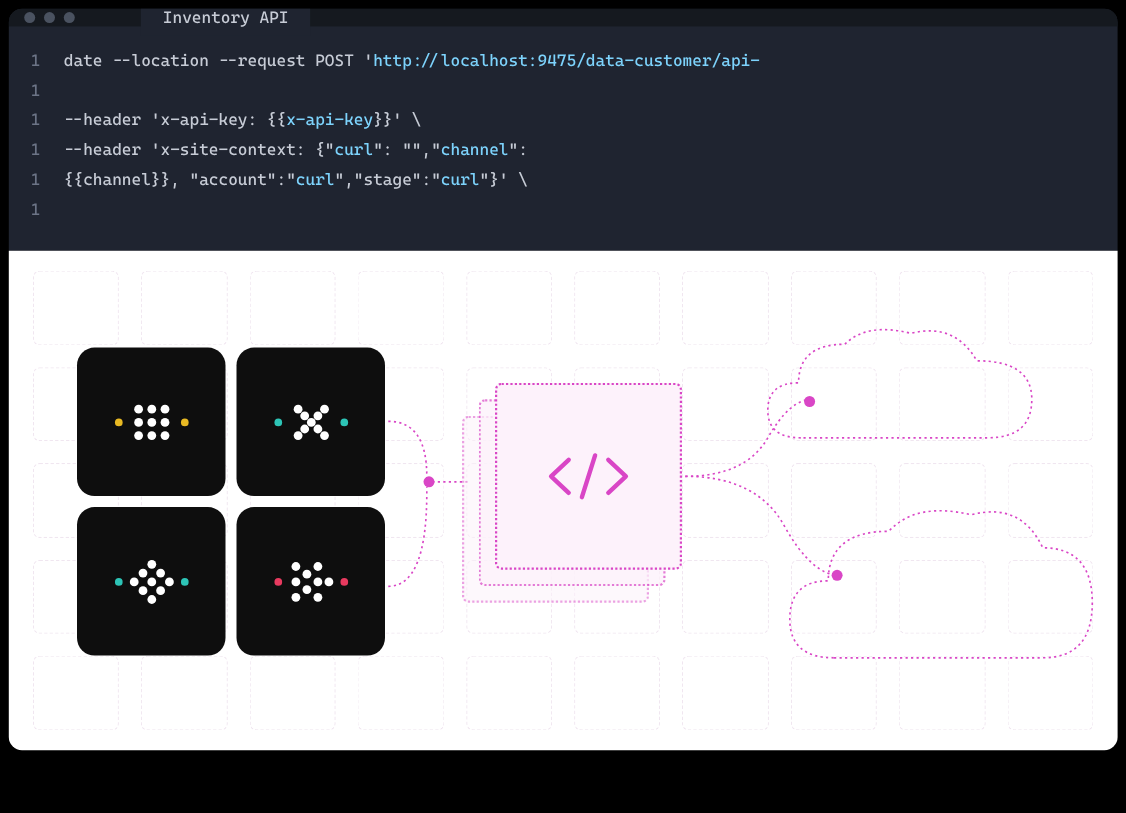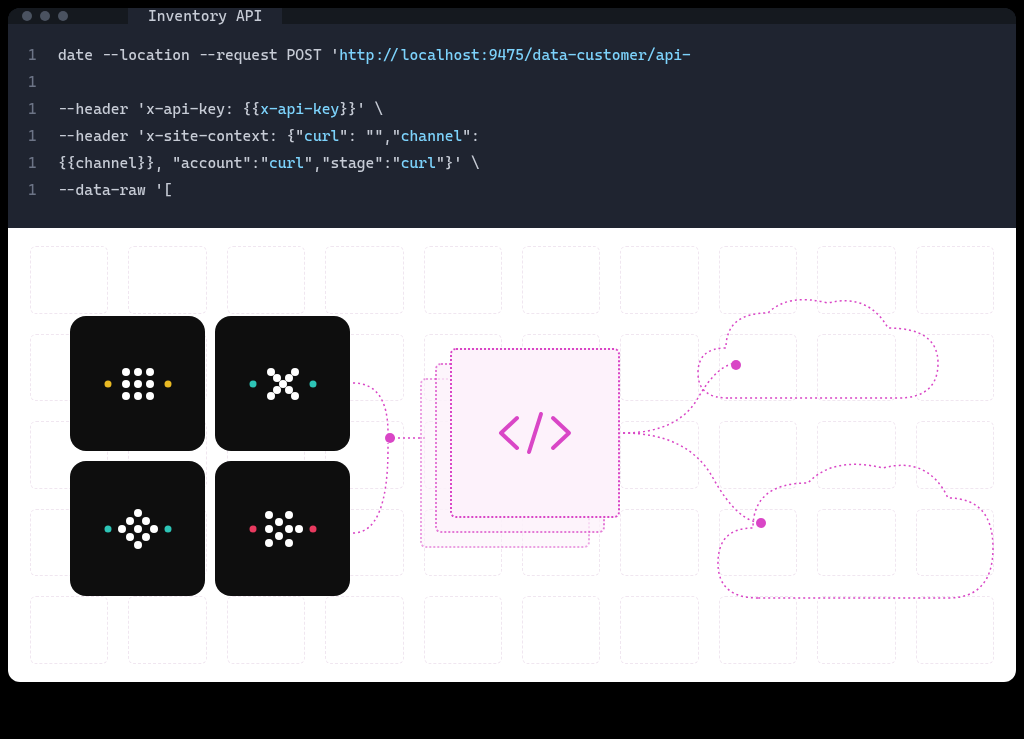--- a/index.html
+++ b/index.html
@@ -185,21 +185,20 @@
       <div class="code-line">
         <span class="line-number">1</span>
         <span class="code-content"><span>--header 'x-site-context: {"</span><span class="hl-magenta">curl</span><span>": "","</span><span class="hl-magenta">channel</span><span>":</span></span>
       </div>
       <div class="code-line">
         <span class="line-number">1</span>
         <span class="code-content"><span>{{channel}}, "account":"</span><span class="hl-magenta">curl</span><span>","stage":"</span><span class="hl-magenta">curl</span><span>"}' \</span></span>
       </div>
       <div class="code-line">
         <span class="line-number">1</span>
-        <span class="code-content"><span>--data-raw '[</span></span>
       </div>
     </div>
 </div>
 
 <div class="diagram-panel">
   <div class="bg-grid" id="bg-grid">
       <div class="bg-cell"></div>
       <div class="bg-cell"></div>
       <div class="bg-cell"></div>
       <div class="bg-cell"></div>

